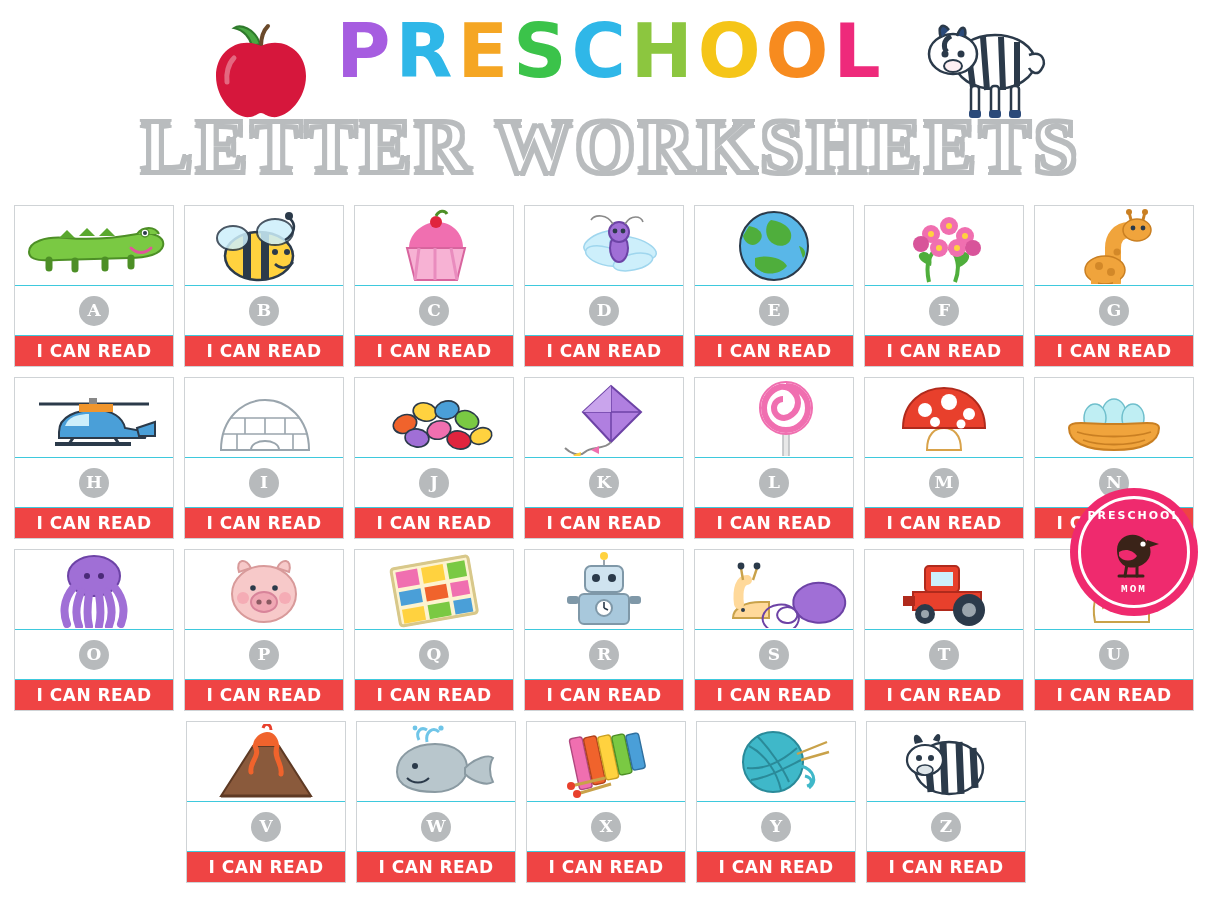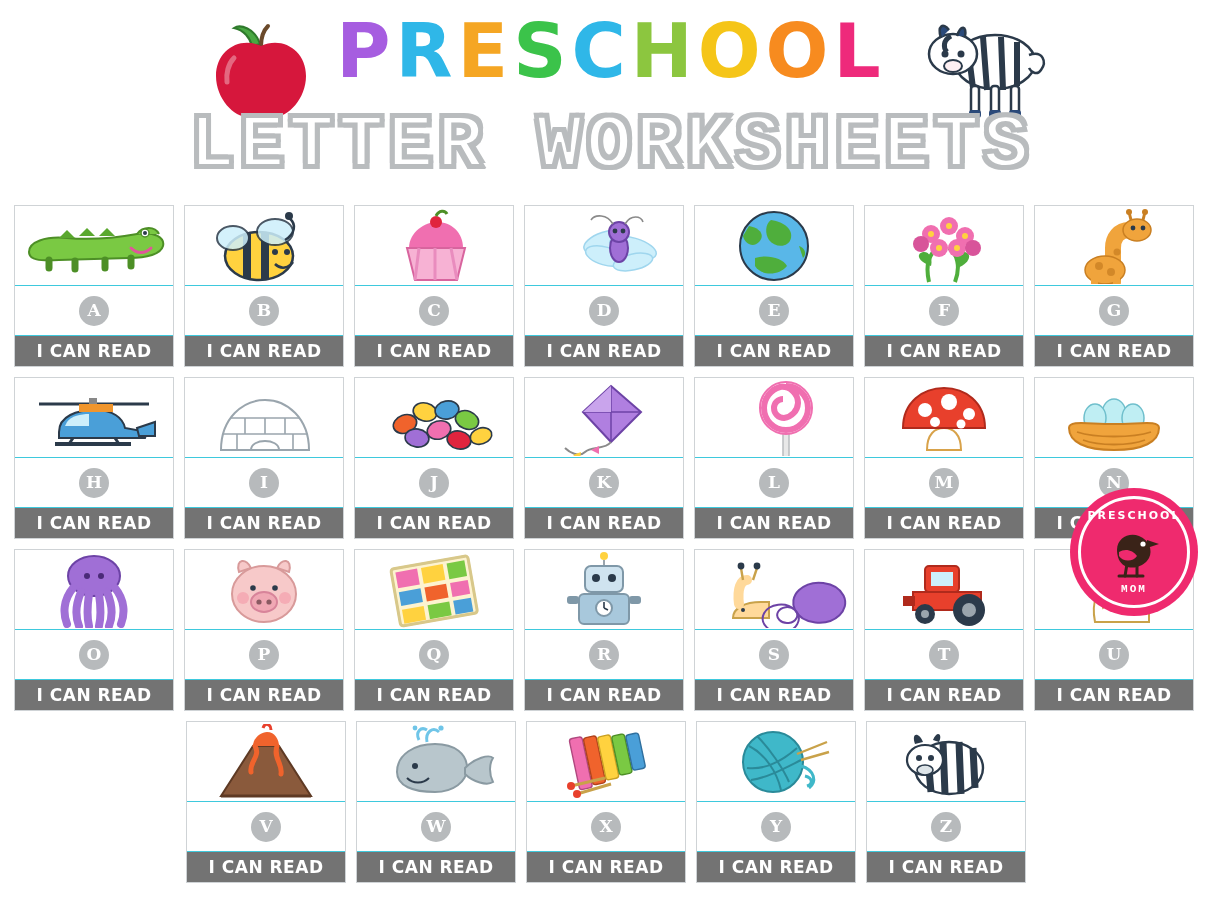--- a/index.html
+++ b/index.html
@@ -38,21 +38,21 @@
     letter-spacing: 5px;
     line-height: 1;
     white-space: nowrap;
   }
   .title-main span { display: inline-block; }
   .title-sub {
     position: absolute;
     top: 108px;
     left: 0; right: 0;
     text-align: center;
-    font-family: Liberation Mono, monospace;
+    font-family: Liberation Serif, serif;
     font-weight: bold;
     font-size: 76px;
     letter-spacing: 4px;
     line-height: 1;
     color: #ffffff;
     -webkit-text-stroke: 4px #b9bcbe;
     text-shadow:
       -3px -3px 0 #b9bcbe,  3px -3px 0 #b9bcbe,
       -3px  3px 0 #b9bcbe,  3px  3px 0 #b9bcbe;
   }
@@ -109,21 +109,21 @@
     font-family: "DejaVu Serif", serif;
     font-weight: bold;
     font-size: 17px;
     display: flex;
     align-items: center;
     justify-content: center;
     line-height: 1;
   }
   .card-banner {
     flex: 1;
-    background: #737373;
+    background: #ef4444;
     color: #ffffff;
     display: flex;
     align-items: center;
     justify-content: center;
     font-family: "DejaVu Sans", sans-serif;
     font-weight: bold;
     font-size: 17px;
     letter-spacing: 0.5px;
   }
 

